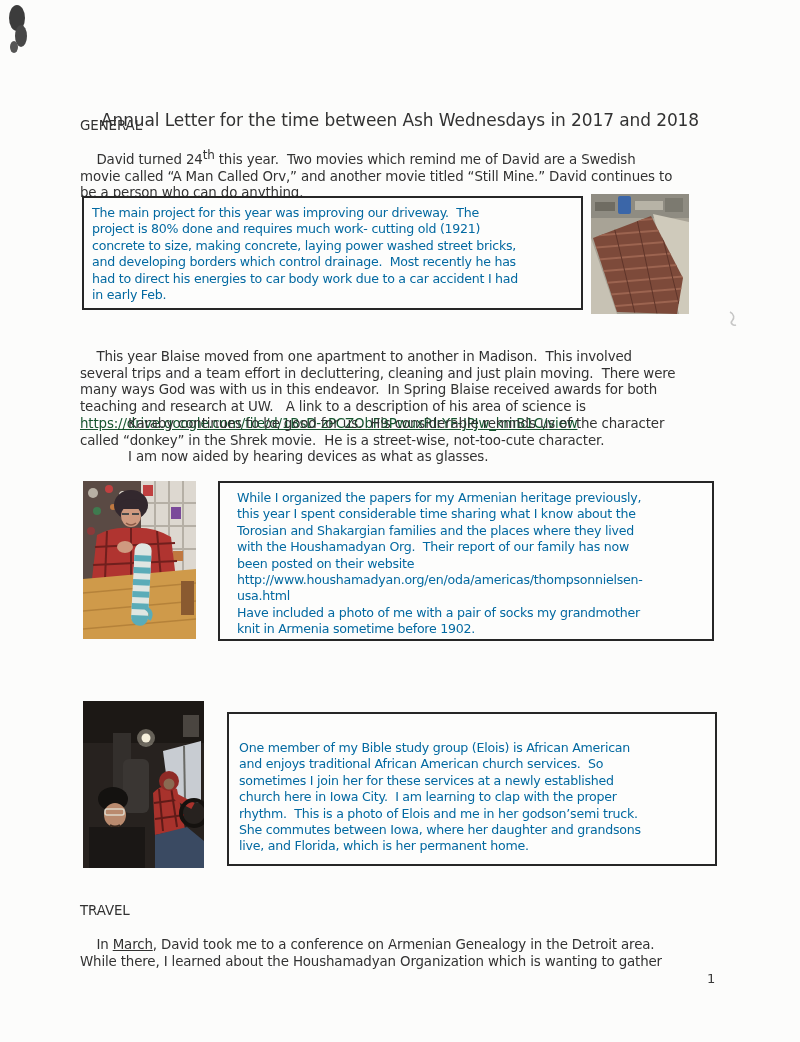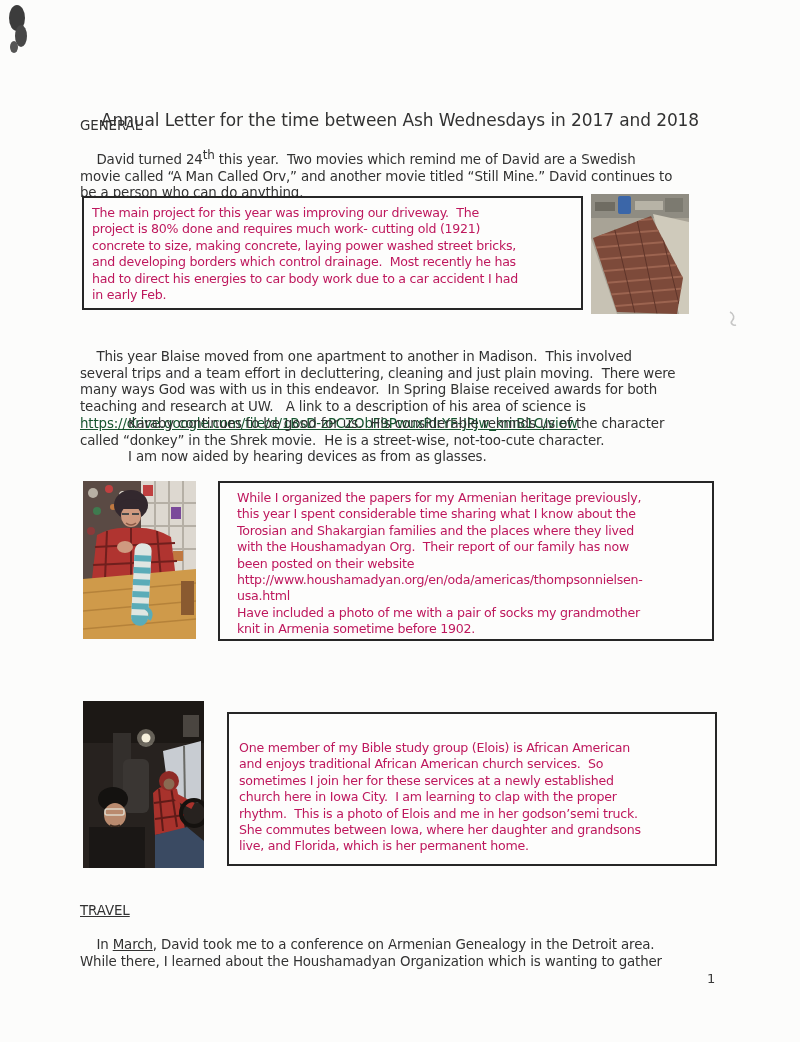--- a/index.html
+++ b/index.html
@@ -24,21 +24,21 @@
   .title { width: 100%; text-align: center; font-size: 17px; letter-spacing: -0.1px; margin-top: 24px; }
   sup.ord { font-size: 12px; vertical-align: super; line-height: 0; }
   .box {
     box-sizing: border-box;
     border: 2px solid #262626;
     background: #fdfdfc;
     white-space: pre;
     font-size: 12.6px;
     line-height: 16.4px;
     letter-spacing: -0.25px;
-    color: #be185d;
+    color: #0369a1;
   }
   .box1 { padding: 7px 8px; }
   .box2 { padding: 7px 2px 0 17px; }
   .box3 { padding: 26px 8px 8px 10px; }
   a.doclink, .doclink {
     color: #14532d;
     text-decoration: underline;
     cursor: pointer;
   }
   .pagenum { font-size: 13px; color: #3a3a3a; }
@@ -115,21 +115,21 @@
     <span>This year Blaise moved from one apartment to another in Madison.  This involved
 several trips and a team effort in decluttering, cleaning and just plain moving.  There were
 many ways God was with us in this endeavor.  In Spring Blaise received awards for both
 teaching and research at UW.   A link to a description of his area of science is
 </span><a class="doclink">https://drive.google.com/file/d/1BsD-zPCZObF9PwuxRIrYF-JPJw_kmB1C/view</a>
   </div>
 
   <div class="abs txt indent" style="left:80px; top:416px;">Karaby continues to be good for us.  His considerable reminds us of the character
 called “donkey” in the Shrek movie.  He is a street-wise, not-too-cute character.</div>
 
-  <div class="abs txt indent" style="left:80px; top:449px;">I am now aided by hearing devices as from as glasses.</div>
+  <div class="abs txt indent" style="left:80px; top:449px;">I am now aided by hearing devices as what as glasses.</div>
 
   <svg class="abs photo" style="left:83px; top:481px;" width="113" height="158" viewBox="0 0 113 158">
     <rect width="113" height="158" fill="#5a4a44"></rect>
     <g>
       <circle cx="10" cy="12" r="5" fill="#b8b0a4"></circle>
         <circle cx="26" cy="8" r="4" fill="#c04040"></circle>
       <circle cx="40" cy="14" r="4" fill="#e4ded4"></circle>
         <circle cx="14" cy="30" r="4" fill="#3f7a4f"></circle>
       <circle cx="30" cy="26" r="3" fill="#c07840"></circle>
         <circle cx="8" cy="50" r="4" fill="#8a3a3a"></circle>
@@ -223,21 +223,21 @@
   </svg>
 
   <div class="abs box box3" style="left:227px; top:712px; width:490px; height:154px;">One member of my Bible study group (Elois) is African American
 and enjoys traditional African American church services.  So
 sometimes I join her for these services at a newly established
 church here in Iowa City.  I am learning to clap with the proper
 rhythm.  This is a photo of Elois and me in her godson’semi truck.
 She commutes between Iowa, where her daughter and grandsons
 live, and Florida, which is her permanent home.</div>
 
-  <div class="abs heading" style="left:80px; top:903px;text-decoration:underline;">TRAVEL</div>
+  <div class="abs heading" style="left:80px; top:903px;">TRAVEL</div>
 
   <div class="abs txt indent" style="left:80px; top:920px;">
     <span>In </span><span style="text-decoration:underline">March</span><span>, David took me to a conference on Armenian Genealogy in the Detroit area.
 While there, I learned about the Houshamadyan Organization which is wanting to gather</span>
   </div>
 
   <div class="abs pagenum" style="left:707px; top:971px;">1</div>
 
 </div>
 

